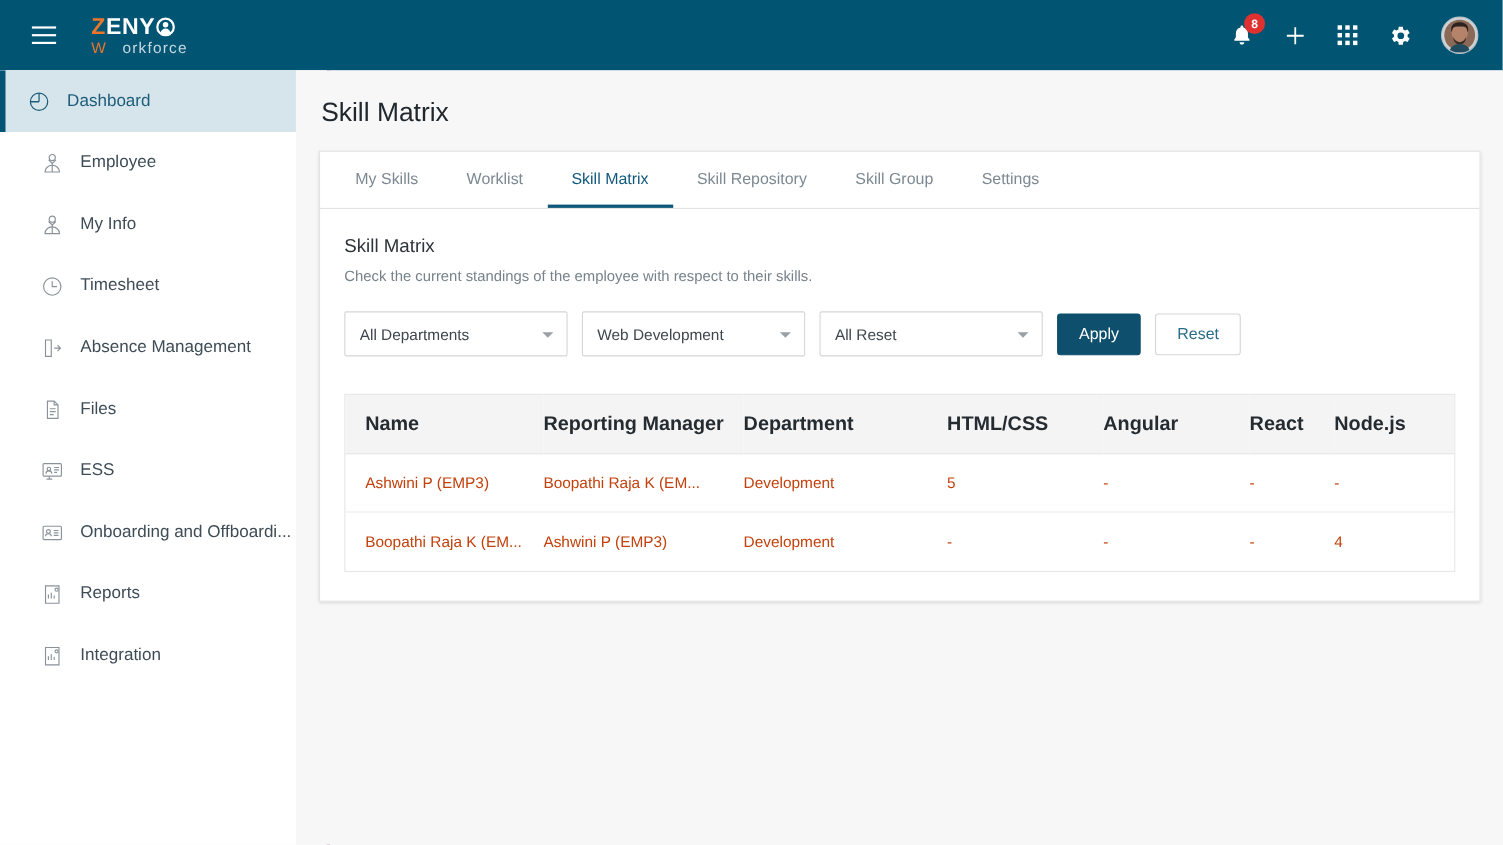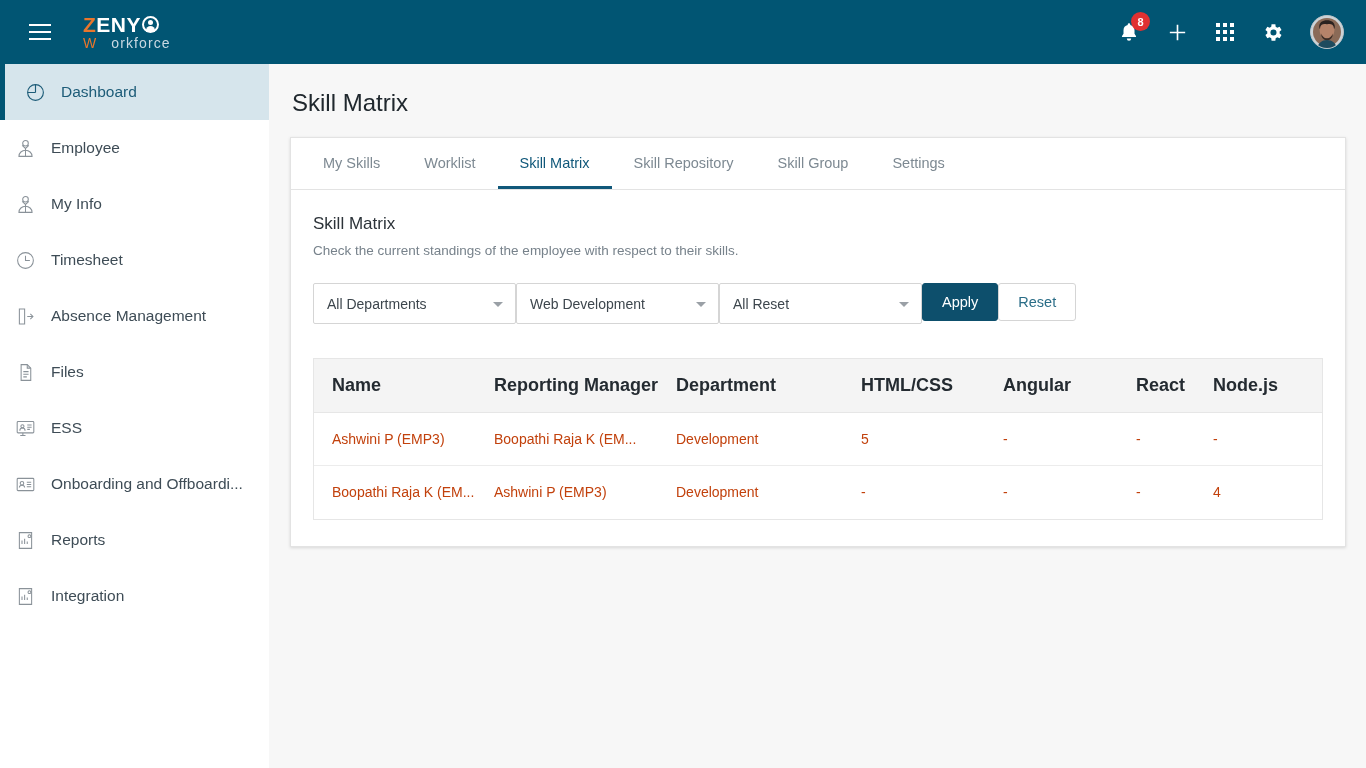--- a/index.html
+++ b/index.html
@@ -68,21 +68,21 @@
 
   
   .sidebar {
     position: absolute; top: 64px; left: 0;
     width: 300px; height: 704px;
     background: #ffffff;
     border-right: 3px solid #701a75;
   }
   .nav-item {
     height: 56px; display: flex; align-items: center;
-    padding-left: 8px; cursor: pointer;
+    padding-left: 30px; cursor: pointer;
     color: #3e4c56; font-size: 15.5px;
     border-left: 5px solid transparent;
   }
   .nav-item .nav-ico {
     width: 24px; height: 24px; margin-right: 14px;
     display: flex; align-items: center; justify-content: center;
     color: #8a9299; flex: 0 0 24px;
   }
   .nav-item.active {
     background: #d6e5ec; border-left: 5px solid #015573;
@@ -111,21 +111,21 @@
     padding: 0 22px; height: 51px; line-height: 51px;
     font-size: 14.5px; color: #7d8992; cursor: pointer;
     border-bottom: 3px solid transparent;
   }
   .tab.active { color: #10587a; border-bottom: 3px solid #10587a; }
 
   .card-body { padding: 24px 22px 26px 22px; }
   .sec-title { font-size: 17px; color: #2c3339; margin-bottom: 9px; }
   .sec-sub { font-size: 13.5px; color: #77828b; margin-bottom: 25px; }
 
-  .filters { display: flex; align-items: flex-start; }
+  .filters { display: flex; align-items: center; gap: 13px; }
   .select {
     position: relative; height: 41px;
     border: 1px solid #d5d5d5; background: #fff; border-radius: 2px;
     display: flex; align-items: center; padding: 0 30px 0 13px;
     font-size: 14px; color: #3d464d; cursor: pointer;
   }
   .select.w1 { width: 203px; }
   .select.w2 { width: 203px; }
   .select.w3 { width: 203px; }
   .caret {

